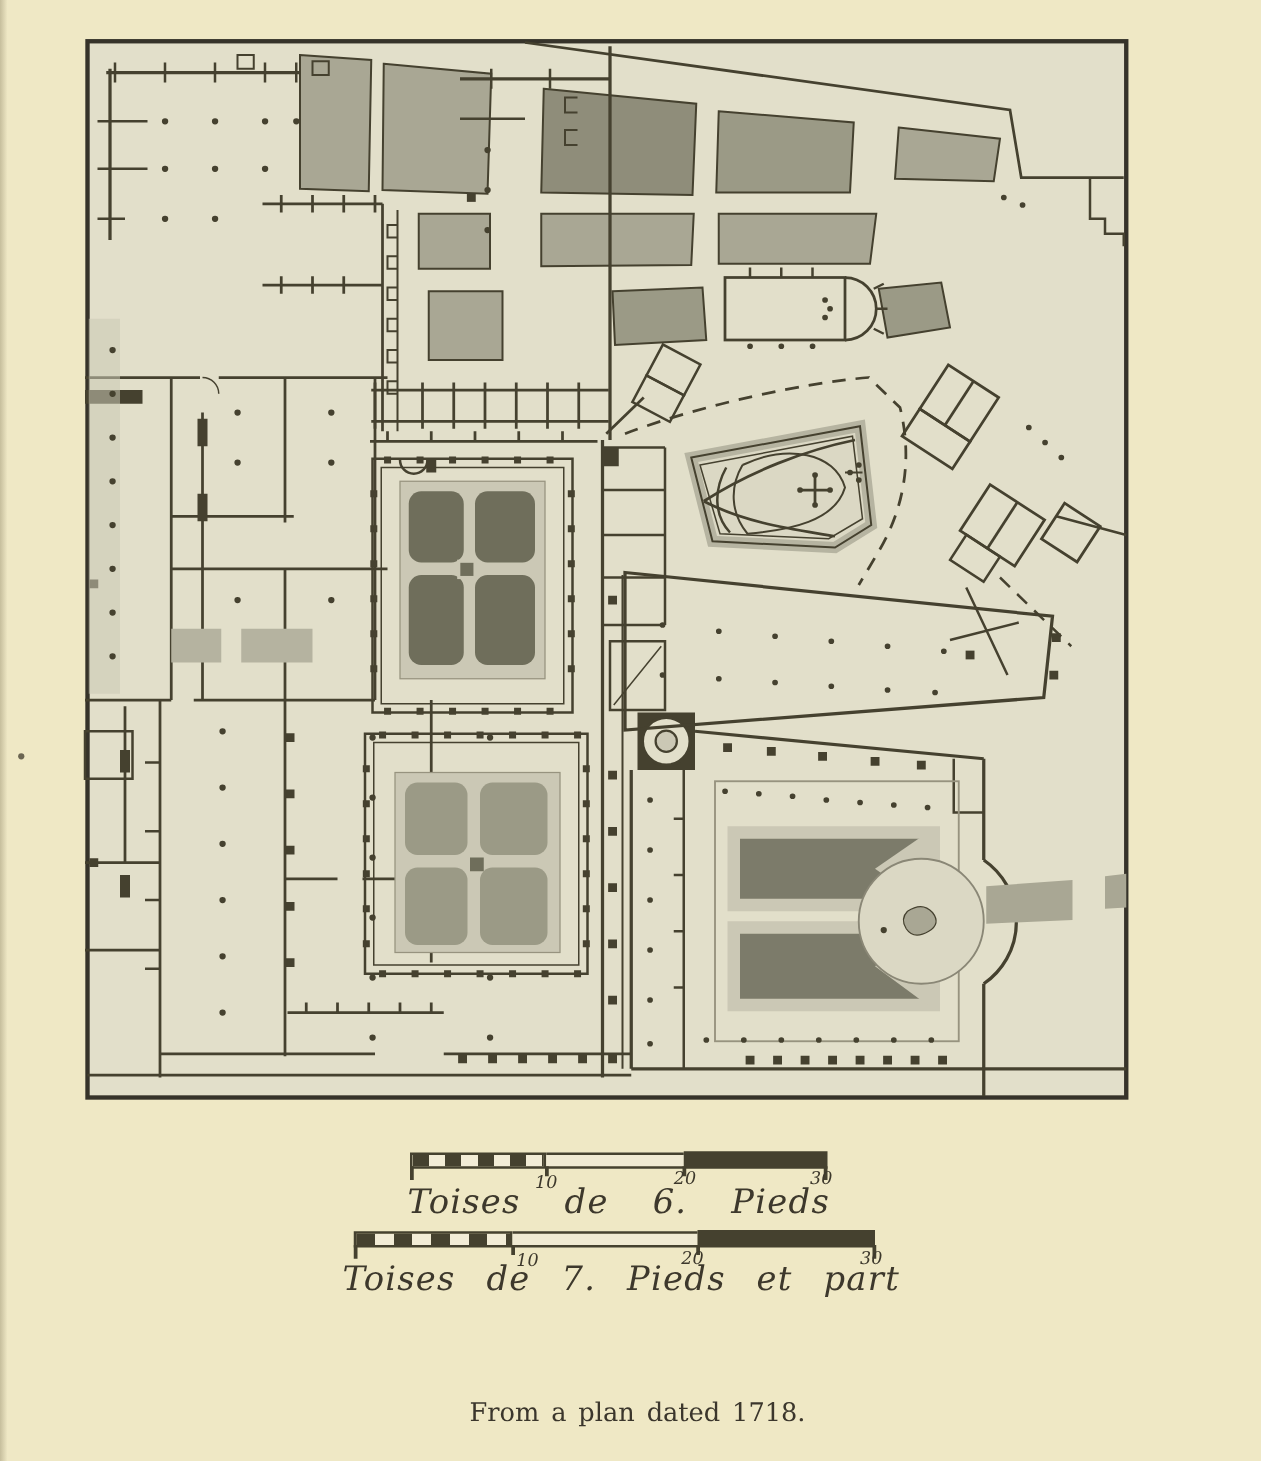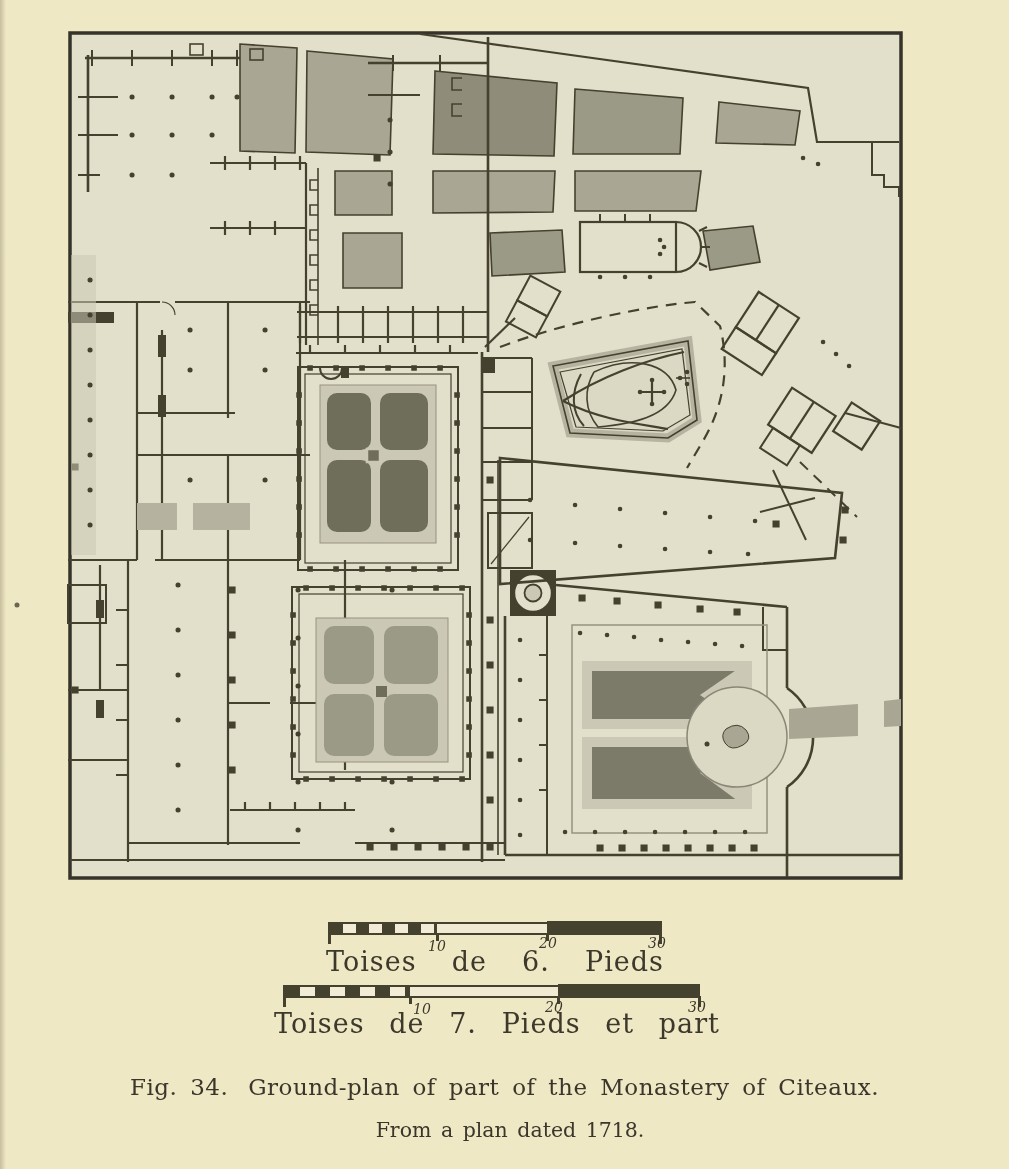--- a/index.html
+++ b/index.html
@@ -43,21 +43,21 @@
   .seg{box-sizing:border-box;height:13px;}
   .seg.checker{background:repeating-linear-gradient(90deg,var(--ink) 0 13px,#f2ecd6 13px 26px);
                border:2.5px solid var(--ink);}
   .seg.checker2{background:repeating-linear-gradient(90deg,var(--ink) 0 15px,#f2ecd6 15px 30px);
                border:2.5px solid var(--ink);}
   .seg.open{background:#f0ead3;border-top:2.5px solid var(--ink);border-bottom:2.5px solid var(--ink);}
   .seg.solid{background:var(--ink);height:14px;margin-top:-1px;}
   .mark{position:absolute;width:2.5px;background:var(--ink);}
   .tick{position:absolute;font-style:italic;font-size:14px;color:#3d382c;}
   .script-label{position:absolute;display:flex;justify-content:space-between;
-                font-size:27px;color:#3d382c;letter-spacing:1px;}
+                font-style:italic;font-size:27px;color:#3d382c;letter-spacing:1px;}
 
   .caption{position:absolute;left:0;right:0;top:1074px;text-align:center;
            font-size:23px;color:#3b362c;word-spacing:5px;letter-spacing:.5px;}
   .caption .fig-label{margin-right:20px;}
   .subcaption{position:absolute;left:0;right:0;top:1118px;text-align:center;
            font-size:20.5px;color:#3b362c;word-spacing:3px;padding-left:11px;}
 </style>
 </head>
 <body>
 
@@ -288,17 +288,14 @@
     <div class="script-label" style="left:274px;top:1008px;width:446px">
       <span>Toises</span>
       <span>de</span>
       <span>7.</span>
       <span>Pieds</span>
       <span>et</span>
       <span>part</span>
     </div>
   </div>
 
-  <div class="caption">
-    <span class="fig-label">Fig. 34.</span><span>Ground-plan of part of the Monastery of Citeaux.</span>
-  </div>
   <div class="subcaption">From a plan dated 1718.</div>
 </div>
 
 </body></html>

